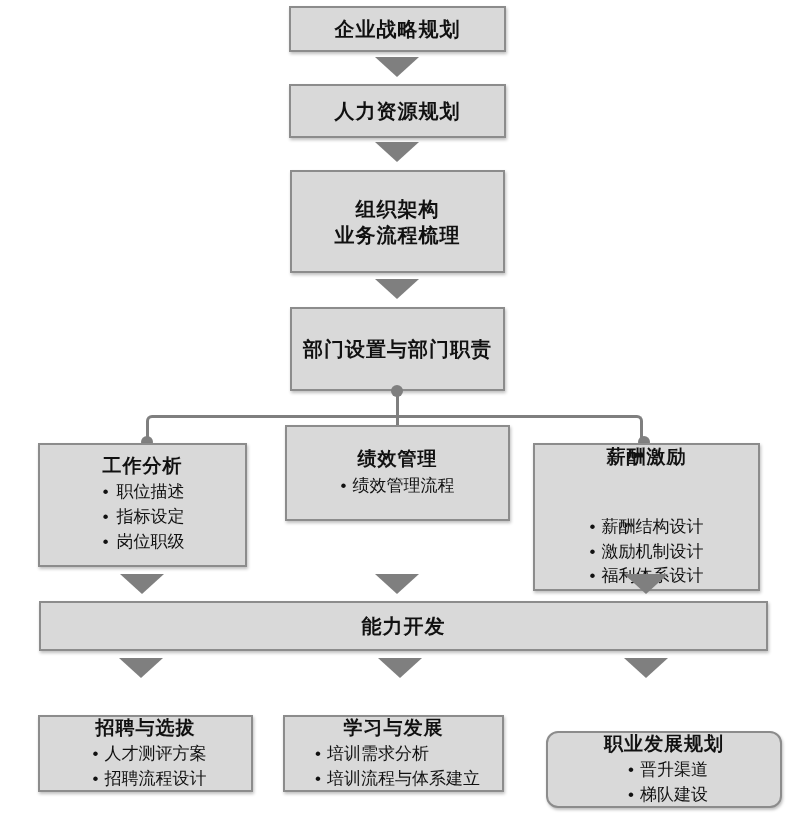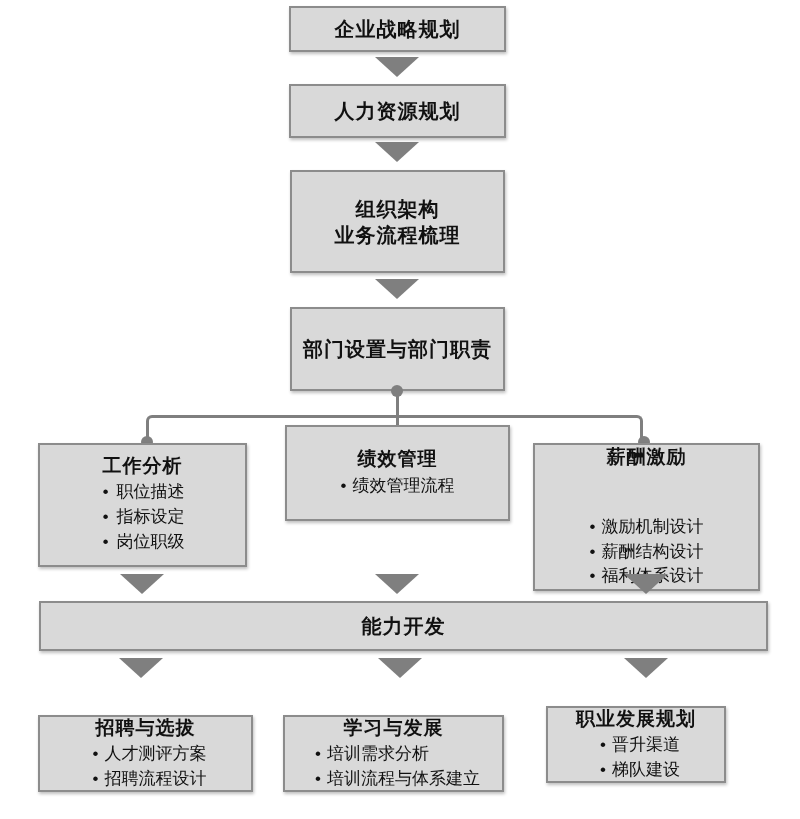--- a/index.html
+++ b/index.html
@@ -117,22 +117,22 @@
   <div class="box" style="left:285px; top:425px; width:225px; height:96px;">
     <div class="title sm">绩效管理</div>
     <ul class="items">
       <li><span class="bullet">•</span><span>绩效管理流程</span></li>
     </ul>
   </div>
 
   <div class="box" style="left:533px; top:443px; width:227px; height:148px;justify-content:space-between;">
     <div class="title sm">薪酬激励</div>
     <ul class="items">
+      <li><span class="bullet">•</span><span>薪酬结构设计</span></li>
       <li><span class="bullet">•</span><span>激励机制设计</span></li>
-      <li><span class="bullet">•</span><span>薪酬结构设计</span></li>
       <li><span class="bullet">•</span><span>福利体系设计</span></li>
     </ul>
   </div>
 
   <div class="arrow" style="left:120px; top:574px;"></div>
   <div class="arrow" style="left:375px; top:574px;"></div>
   <div class="arrow" style="left:624px; top:574px;"></div>
 
   <div class="box" style="left:39px; top:601px; width:729px; height:50px;">
     <div class="title">能力开发</div>
@@ -151,21 +151,21 @@
   </div>
 
   <div class="box leftlist" style="left:283px; top:695px; width:221px; height:77px;">
     <div class="title sm">学习与发展</div>
     <ul class="items">
       <li><span class="bullet">•</span><span>培训需求分析</span></li>
       <li><span class="bullet">•</span><span>培训流程与体系建立</span></li>
     </ul>
   </div>
 
-  <div class="box leftlist" style="left:546px; top:686px; width:180px; height:77px;">
+  <div class="box leftlist" style="left:546px; top:711px; width:236px; height:77px;border-radius:12px;">
     <div class="title sm">职业发展规划</div>
     <ul class="items">
       <li><span class="bullet">•</span><span>晋升渠道</span></li>
       <li><span class="bullet">•</span><span>梯队建设</span></li>
     </ul>
   </div>
 
 </div>
 
 </body></html>

